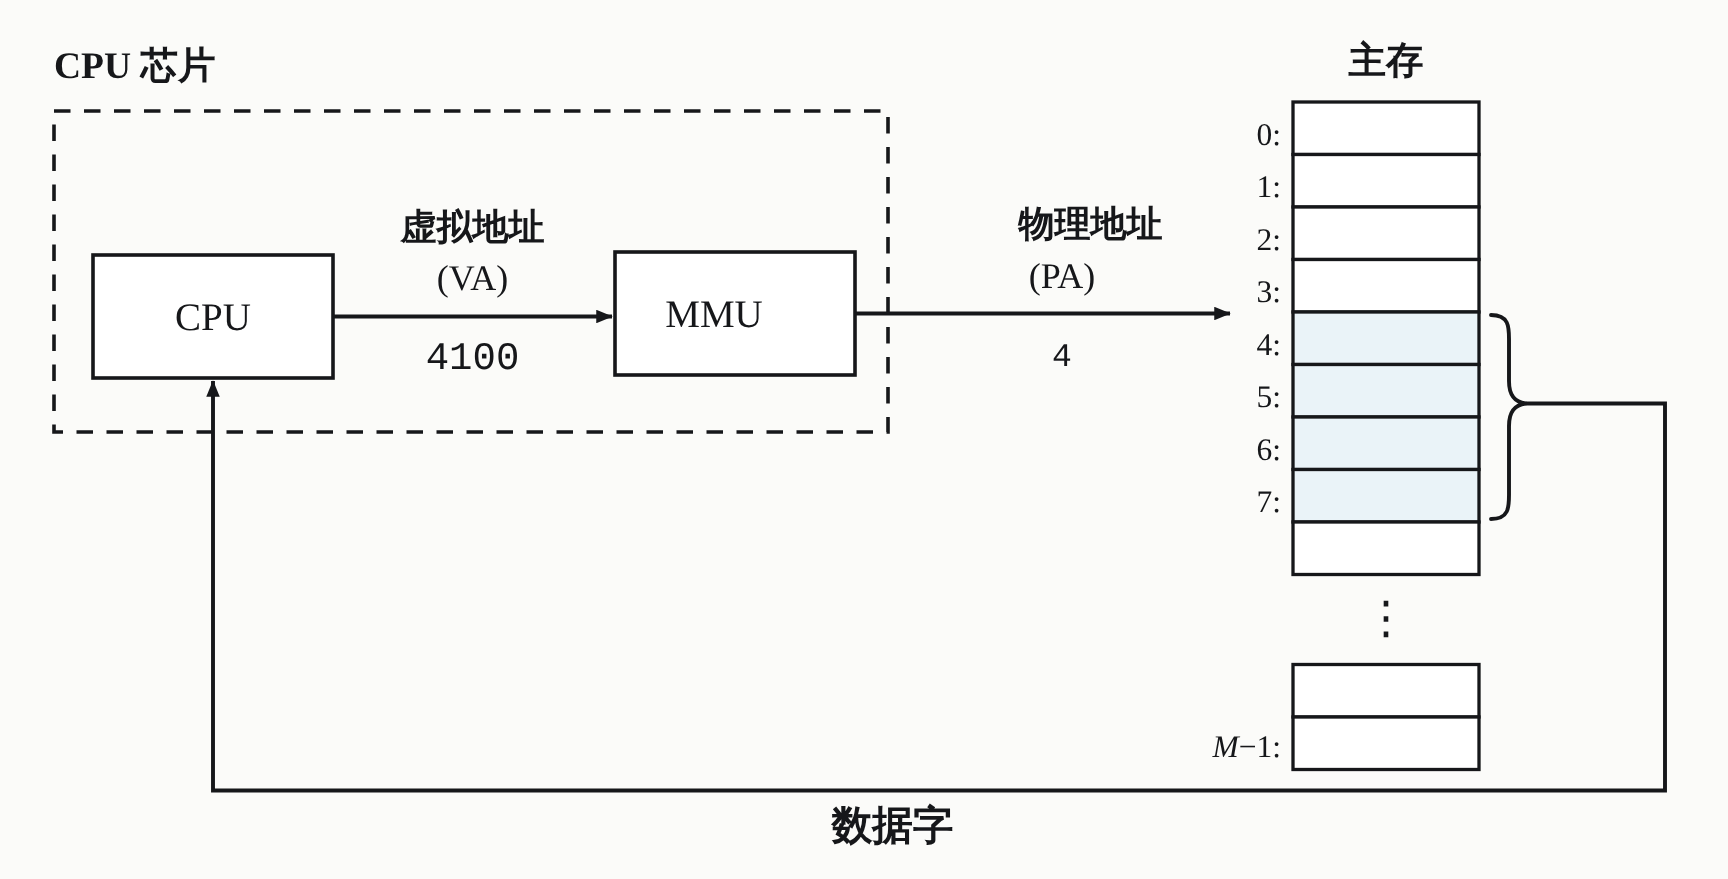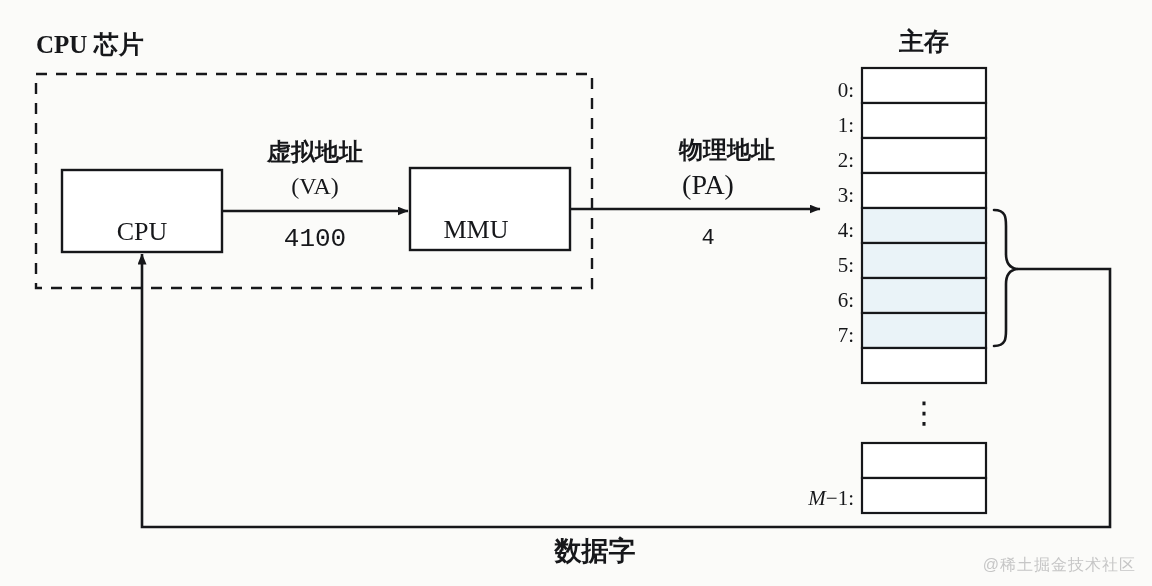--- a/index.html
+++ b/index.html
@@ -57,21 +57,20 @@
     text-align: right;
     transform: translate(-100%, -50%);
   }
   .boxtext {
     position: absolute;
     font-family: "Liberation Serif", "DejaVu Serif", serif;
     font-size: 26px;
     color: #16171a;
     transform: translate(-50%, -50%);
     white-space: nowrap;
-    margin-top: 20px;
   }
   #watermark {
     position: absolute;
     right: 16px;
     bottom: 10px;
     font-family: "Liberation Sans", "DejaVu Sans", sans-serif;
     font-size: 16px;
     color: #c6c6c6;
     letter-spacing: 1px;
     white-space: nowrap;
@@ -132,35 +131,34 @@
   <div class="lbl cjk center" style="left:924px; top:41px; font-size:25px;">主存</div>
 
   <div class="boxtext" style="left:142px; top:212px;">CPU</div>
   <div class="boxtext" style="left:476px; top:210px;">MMU</div>
 
   <div class="lbl cjk center" style="left:315px; top:152px; font-size:24px;">虚拟地址</div>
   <div class="lbl latin center" style="left:315px; top:186px; font-size:24px;">(VA)</div>
   <div class="lbl mono center" style="left:315px; top:239px; font-size:26px;">4100</div>
 
   <div class="lbl cjk center" style="left:708px; top:150px; font-size:24px;margin-left:19px;">物理地址</div>
-  <div class="lbl latin center" style="left:708px; top:185px; font-size:28px;">(PA)</div>
+  <div class="lbl latin center" style="left:708px; top:185px; font-size:24px;">(PA)</div>
   <div class="lbl mono center" style="left:708px; top:239px; font-size:22px;">4</div>
 
   <div class="lbl cjk center" style="left:595px; top:551px; font-size:27px;">数据字</div>
 
   <div class="lbl rowlabel" style="left:854px; top:90px;">0:</div>
   <div class="lbl rowlabel" style="left:854px; top:125px;">1:</div>
   <div class="lbl rowlabel" style="left:854px; top:160px;">2:</div>
   <div class="lbl rowlabel" style="left:854px; top:195px;">3:</div>
   <div class="lbl rowlabel" style="left:854px; top:230px;">4:</div>
   <div class="lbl rowlabel" style="left:854px; top:265px;">5:</div>
   <div class="lbl rowlabel" style="left:854px; top:300px;">6:</div>
   <div class="lbl rowlabel" style="left:854px; top:335px;">7:</div>
 
   <div class="lbl center" style="left:924px; top:413px; font-size:30px; font-family:'Liberation Serif', serif;">⋮</div>
 
   <div class="lbl rowlabel" style="left:854px; top:498px;">
     <span class="ital">M</span><span>−1:</span>
   </div>
 
-  <div id="watermark">@稀土掘金技术社区</div>
 
 </div>
 
 </body></html>

